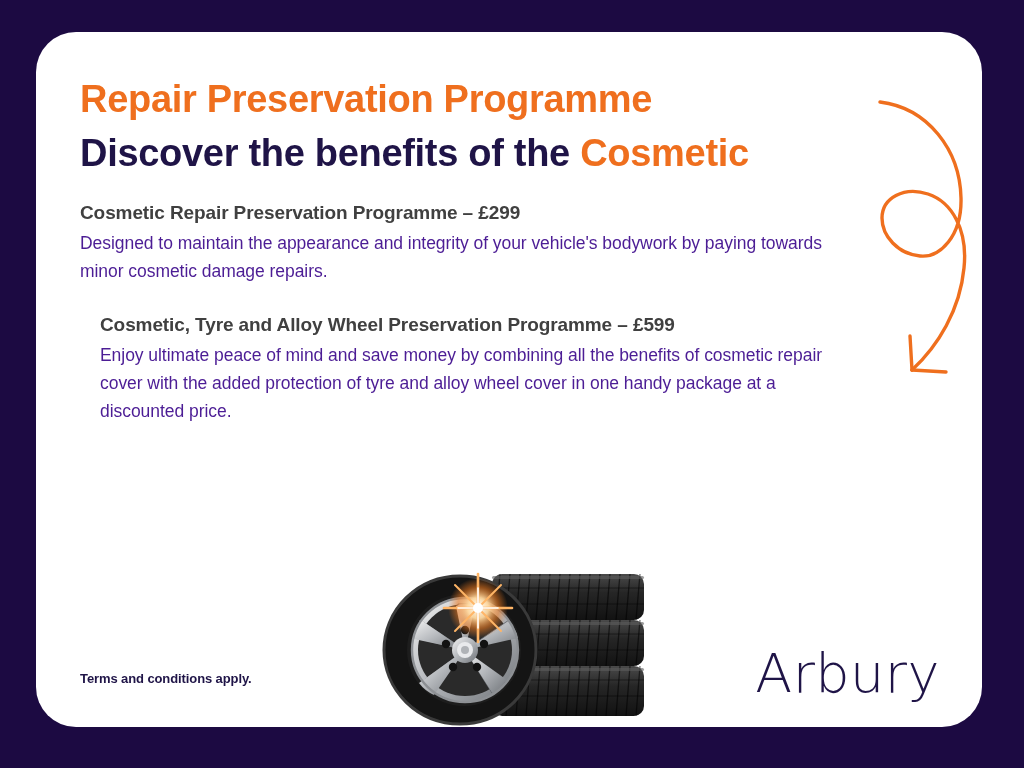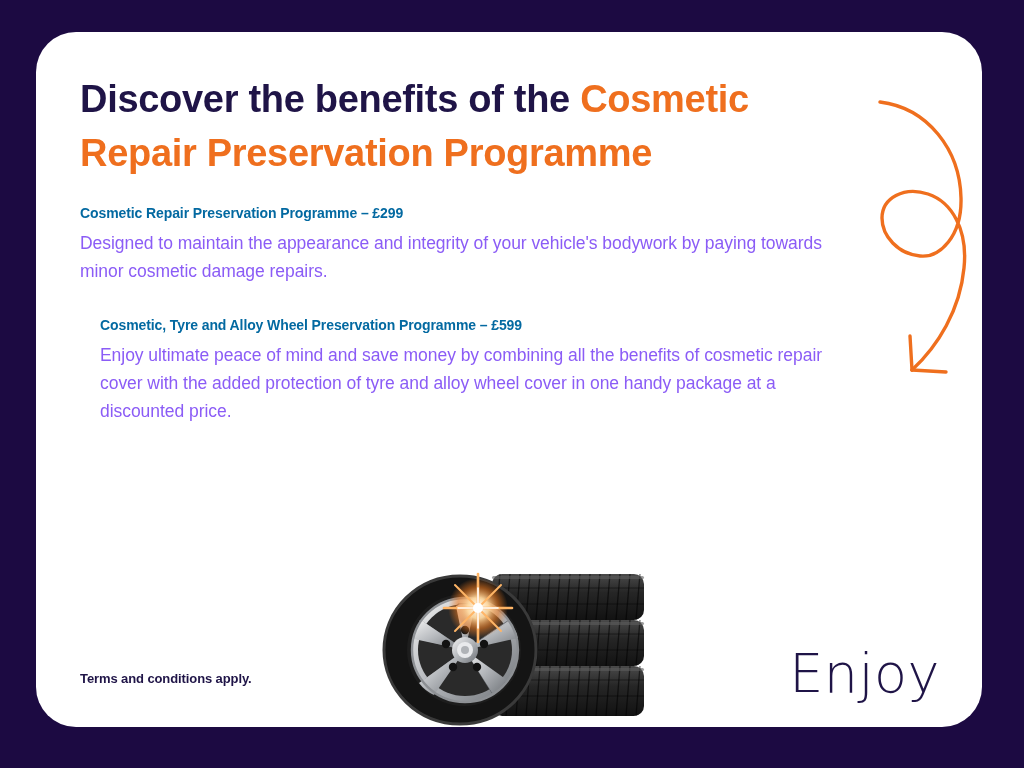--- a/index.html
+++ b/index.html
@@ -51,29 +51,29 @@
   
   #sections {
     position: absolute;
     left: 44px;
     top: 168px;
     width: 780px;
   }
   .section { margin-bottom: 27px; }
   .section:last-child { margin-bottom: 0; margin-left: 20px; }
   .sec-heading {
-    color: #0369a1;
-    font-size: 14px;
+    color: #404040;
+    font-size: 19px;
     font-weight: bold;
     line-height: 26px;
     margin: 0 0 3px 0;
     letter-spacing: -0.1px;
   }
   .sec-body {
-    color: #8b5cf6;
+    color: #4c1d95;
     font-size: 17.5px;
     line-height: 28px;
     margin: 0;
     letter-spacing: -0.05px;
   }
 
   
   #terms {
     position: absolute;
     left: 44px;
@@ -116,22 +116,22 @@
   }
 </style>
 </head>
 <body>
 
 <div id="poster">
 
   <div id="card">
 
     <div id="title-block">
+      <div class="title-line"><span class="t-orange">Repair Preservation Programme</span></div>
       <div class="title-line"><span class="t-navy">Discover the benefits of the </span><span class="t-orange">Cosmetic</span></div>
-      <div class="title-line"><span class="t-orange">Repair Preservation Programme</span></div>
     </div>
 
     <div id="sections">
 
       <div class="section">
         <p class="sec-heading">Cosmetic Repair Preservation Programme – £299</p>
         <p class="sec-body">Designed to maintain the appearance and integrity of your vehicle's bodywork by paying towards minor cosmetic damage repairs.</p>
       </div>
 
       <div class="section">
@@ -240,21 +240,21 @@
         <g stroke="#ffffff" stroke-linecap="round" fill="none">
           <path d="M0 -20 L0 20" stroke-width="1.6"></path>
           <path d="M-20 0 L20 0" stroke-width="1.6"></path>
         </g>
         <circle cx="0" cy="0" r="5" fill="#ffffff"></circle>
       </g>
     </svg>
 
     <div id="terms">Terms and conditions apply.</div>
 
-    <div id="logo">Enjoy</div>
+    <div id="logo">Arbury</div>
 
     <svg id="arrow" viewBox="0 0 140 320" xmlns="http://www.w3.org/2000/svg">
       <g fill="none" stroke="#ef6f1e" stroke-width="3.4" stroke-linecap="round" stroke-linejoin="round">
         <path d="M44 24
                  C 92 30, 124 72, 125 120
                  C 126 158, 104 180, 84 178
                  C 62 176, 46 158, 46 140
                  C 46 120, 68 108, 92 116
                  C 116 124, 132 152, 128 190
                  C 124 232, 102 268, 76 292"></path>

